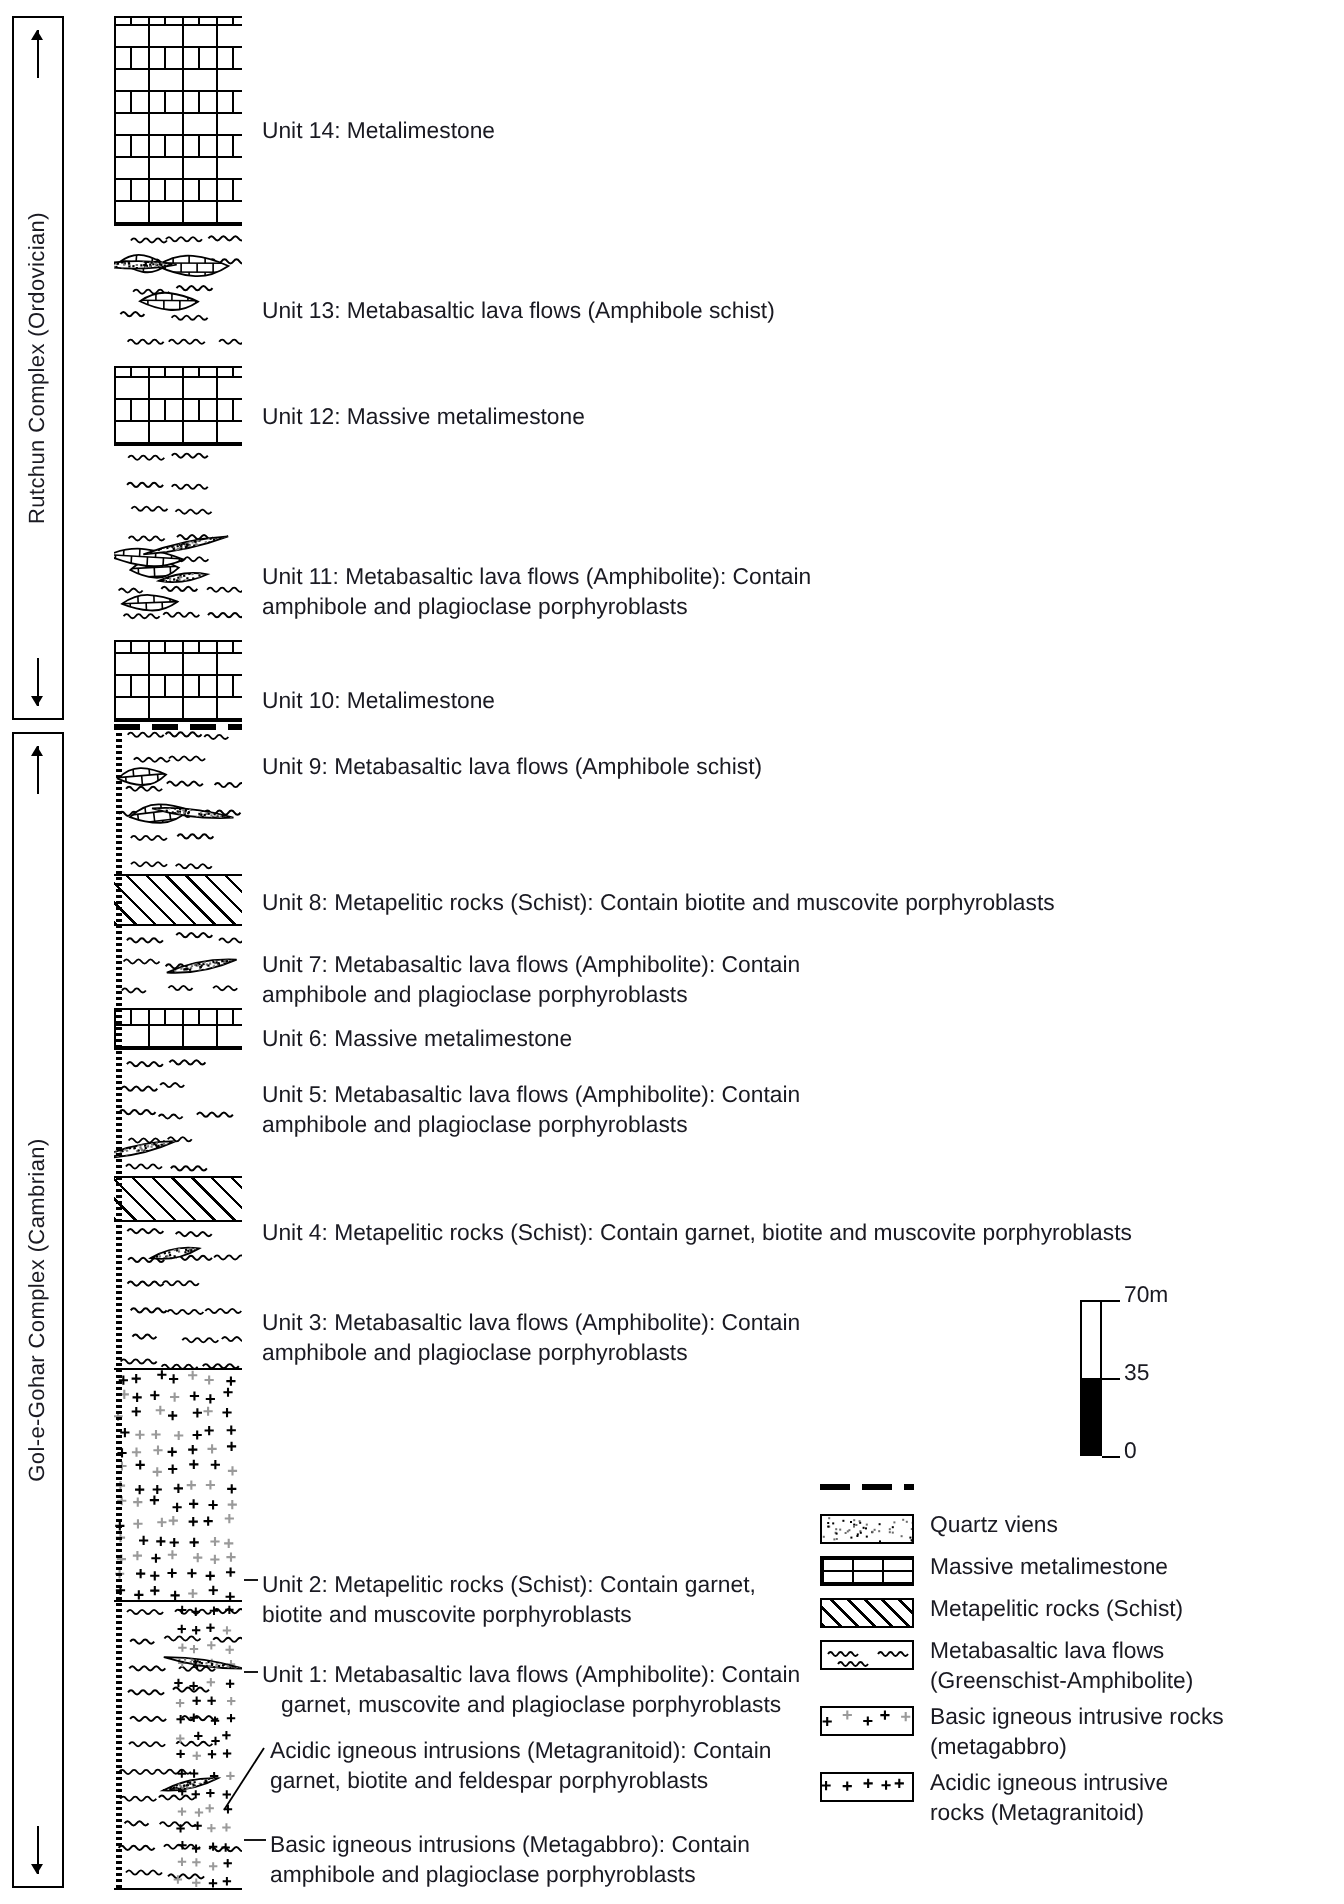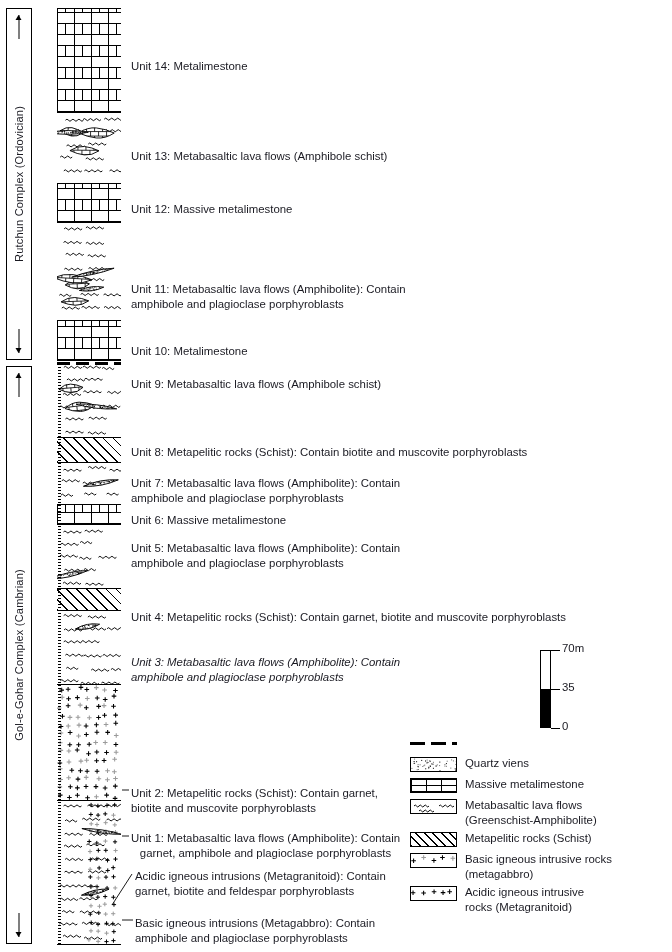--- a/index.html
+++ b/index.html
@@ -1797,23 +1797,23 @@
     <div class="lbl" style="left: 131px; top: 149px; text-align: center;"><div>Unit 13: Metabasaltic lava flows (Amphibole schist)</div></div>
     <div class="lbl" style="left: 131px; top: 202px;"><div>Unit 12: Massive metalimestone</div></div>
     <div class="lbl" style="left: 131px; top: 268px; margin-top: 14px;"><div>Unit 11: Metabasaltic lava flows (Amphibolite): Contain</div><div>amphibole and plagioclase porphyroblasts</div></div>
     <div class="lbl" style="left: 131px; top: 344px;"><div>Unit 10: Metalimestone</div></div>
     <div class="lbl" style="left: 131px; top: 377px;"><div>Unit 9: Metabasaltic lava flows (Amphibole schist)</div></div>
     <div class="lbl" style="left: 131px; top: 445px;"><div>Unit 8: Metapelitic rocks (Schist): Contain biotite and muscovite porphyroblasts</div></div>
     <div class="lbl" style="left: 131px; top: 476px;"><div>Unit 7: Metabasaltic lava flows (Amphibolite): Contain</div><div>amphibole and plagioclase porphyroblasts</div></div>
     <div class="lbl" style="left: 131px; top: 513px;"><div>Unit 6: Massive metalimestone</div></div>
     <div class="lbl" style="left: 131px; top: 541px;"><div>Unit 5: Metabasaltic lava flows (Amphibolite): Contain</div><div>amphibole and plagioclase porphyroblasts</div></div>
     <div class="lbl" style="left: 131px; top: 610px;"><div>Unit 4: Metapelitic rocks (Schist): Contain garnet, biotite and muscovite porphyroblasts</div></div>
-    <div class="lbl" style="left: 131px; top: 655px; font-style: italic;"><div>Unit 3: Metabasaltic lava flows (Amphibolite): Contain</div><div>amphibole and plagioclase porphyroblasts</div></div>
+    <div class="lbl" style="left: 131px; top: 655px;"><div>Unit 3: Metabasaltic lava flows (Amphibolite): Contain</div><div>amphibole and plagioclase porphyroblasts</div></div>
     <div class="lbl" style="left: 131px; top: 786px;"><div>Unit 2: Metapelitic rocks (Schist): Contain garnet,</div><div>biotite and muscovite porphyroblasts</div></div>
-    <div class="lbl" style="left: 131px; top: 831px; text-align: center;"><div>Unit 1: Metabasaltic lava flows (Amphibolite): Contain</div><div>garnet, amphibole and plagioclase porphyroblasts</div></div>
+    <div class="lbl" style="left: 131px; top: 831px; text-align: center;"><div>Unit 1: Metabasaltic lava flows (Amphibolite): Contain</div><div>garnet, muscovite and plagioclase porphyroblasts</div></div>
     <div class="lbl" style="left: 135px; top: 869px;"><div>Acidic igneous intrusions (Metagranitoid): Contain</div><div>garnet, biotite and feldespar porphyroblasts</div></div>
     <div class="lbl" style="left: 135px; top: 916px;"><div>Basic igneous intrusions (Metagabbro): Contain</div><div>amphibole and plagioclase porphyroblasts</div></div>
   </div>
 
 <div id="scale">
   <div class="bar"></div>
 <div class="tk" style="top: 0px;"></div>
     <div class="tv" style="top: 0px;">70m</div>
     <div class="tk" style="top: 39px;"></div>
     <div class="tv" style="top: 39px;">35</div>
@@ -1899,36 +1899,36 @@
         <div>Quartz viens</div>
       </div>
     </div>
     <div class="lrow">
       <div class="sw sw-brick"></div>
       <div class="ltx">
         <div>Massive metalimestone</div>
       </div>
     </div>
     <div class="lrow">
+      <div class="sw sw-hatch"></div>
+      <div class="ltx">
+        <div>Metapelitic rocks (Schist)</div>
+      </div>
+    </div>
+    <div class="lrow">
       <div class="sw sw-wave">
         <svg width="47" height="15" viewBox="0 0 47 15" style="position: absolute; left: 0px; top: 0px;">
           <path d="M 3 6 q 1.25 -2 2.5 0 q 1.25 2 2.5 0 q 1.25 -2 2.5 0 q 1.25 2 2.5 0 q 1.25 -2 2.5 0 q 1.25 2 2.5 0" fill="none" stroke="#000" stroke-width="0.95"></path>
           <path d="M 28 6 q 1.25 -2 2.5 0 q 1.25 2 2.5 0 q 1.25 -2 2.5 0 q 1.25 2 2.5 0 q 1.25 -2 2.5 0 q 1.25 2 2.5 0" fill="none" stroke="#000" stroke-width="0.95"></path>
           <path d="M 8 11 q 1.25 -2 2.5 0 q 1.25 2 2.5 0 q 1.25 -2 2.5 0 q 1.25 2 2.5 0 q 1.25 -2 2.5 0 q 1.25 2 2.5 0" fill="none" stroke="#000" stroke-width="0.95"></path>
         </svg>
       </div>
       <div class="ltx">
         <div>Metabasaltic lava flows</div>
         <div>(Greenschist-Amphibolite)</div>
-      </div>
-    </div>
-    <div class="lrow">
-      <div class="sw sw-hatch"></div>
-      <div class="ltx">
-        <div>Metapelitic rocks (Schist)</div>
       </div>
     </div>
     <div class="lrow">
       <div class="sw sw-basic">
         <svg width="47" height="15" viewBox="0 0 47 15" style="position: absolute; left: 0px; top: 0px;">
           <path d="M 0.29677696255816954 6.741094710184771 H 4.896776962558169 M 2.5967769625581694 4.441094710184771 V 9.04109471018477" stroke="#000" stroke-width="1.05"></path>
           <path d="M 10.358635617074853 3.4897913935081064 H 14.958635617074851 M 12.658635617074852 1.1897913935081066 V 5.789791393508106" stroke="#9a9a9a" stroke-width="1.05"></path>
           <path d="M 20.610302163525624 6.511532785143485 H 25.210302163525625 M 22.910302163525625 4.211532785143485 V 8.811532785143484" stroke="#000" stroke-width="1.05"></path>
           <path d="M 29.16394825096426 3.5640344622377467 H 33.76394825096426 M 31.46394825096426 1.2640344622377468 V 5.864034462237747" stroke="#000" stroke-width="1.05"></path>
           <path d="M 39.55206461132135 4.338688374189049 H 44.15206461132134 M 41.852064611321346 2.038688374189049 V 6.638688374189049" stroke="#9a9a9a" stroke-width="1.05"></path>

